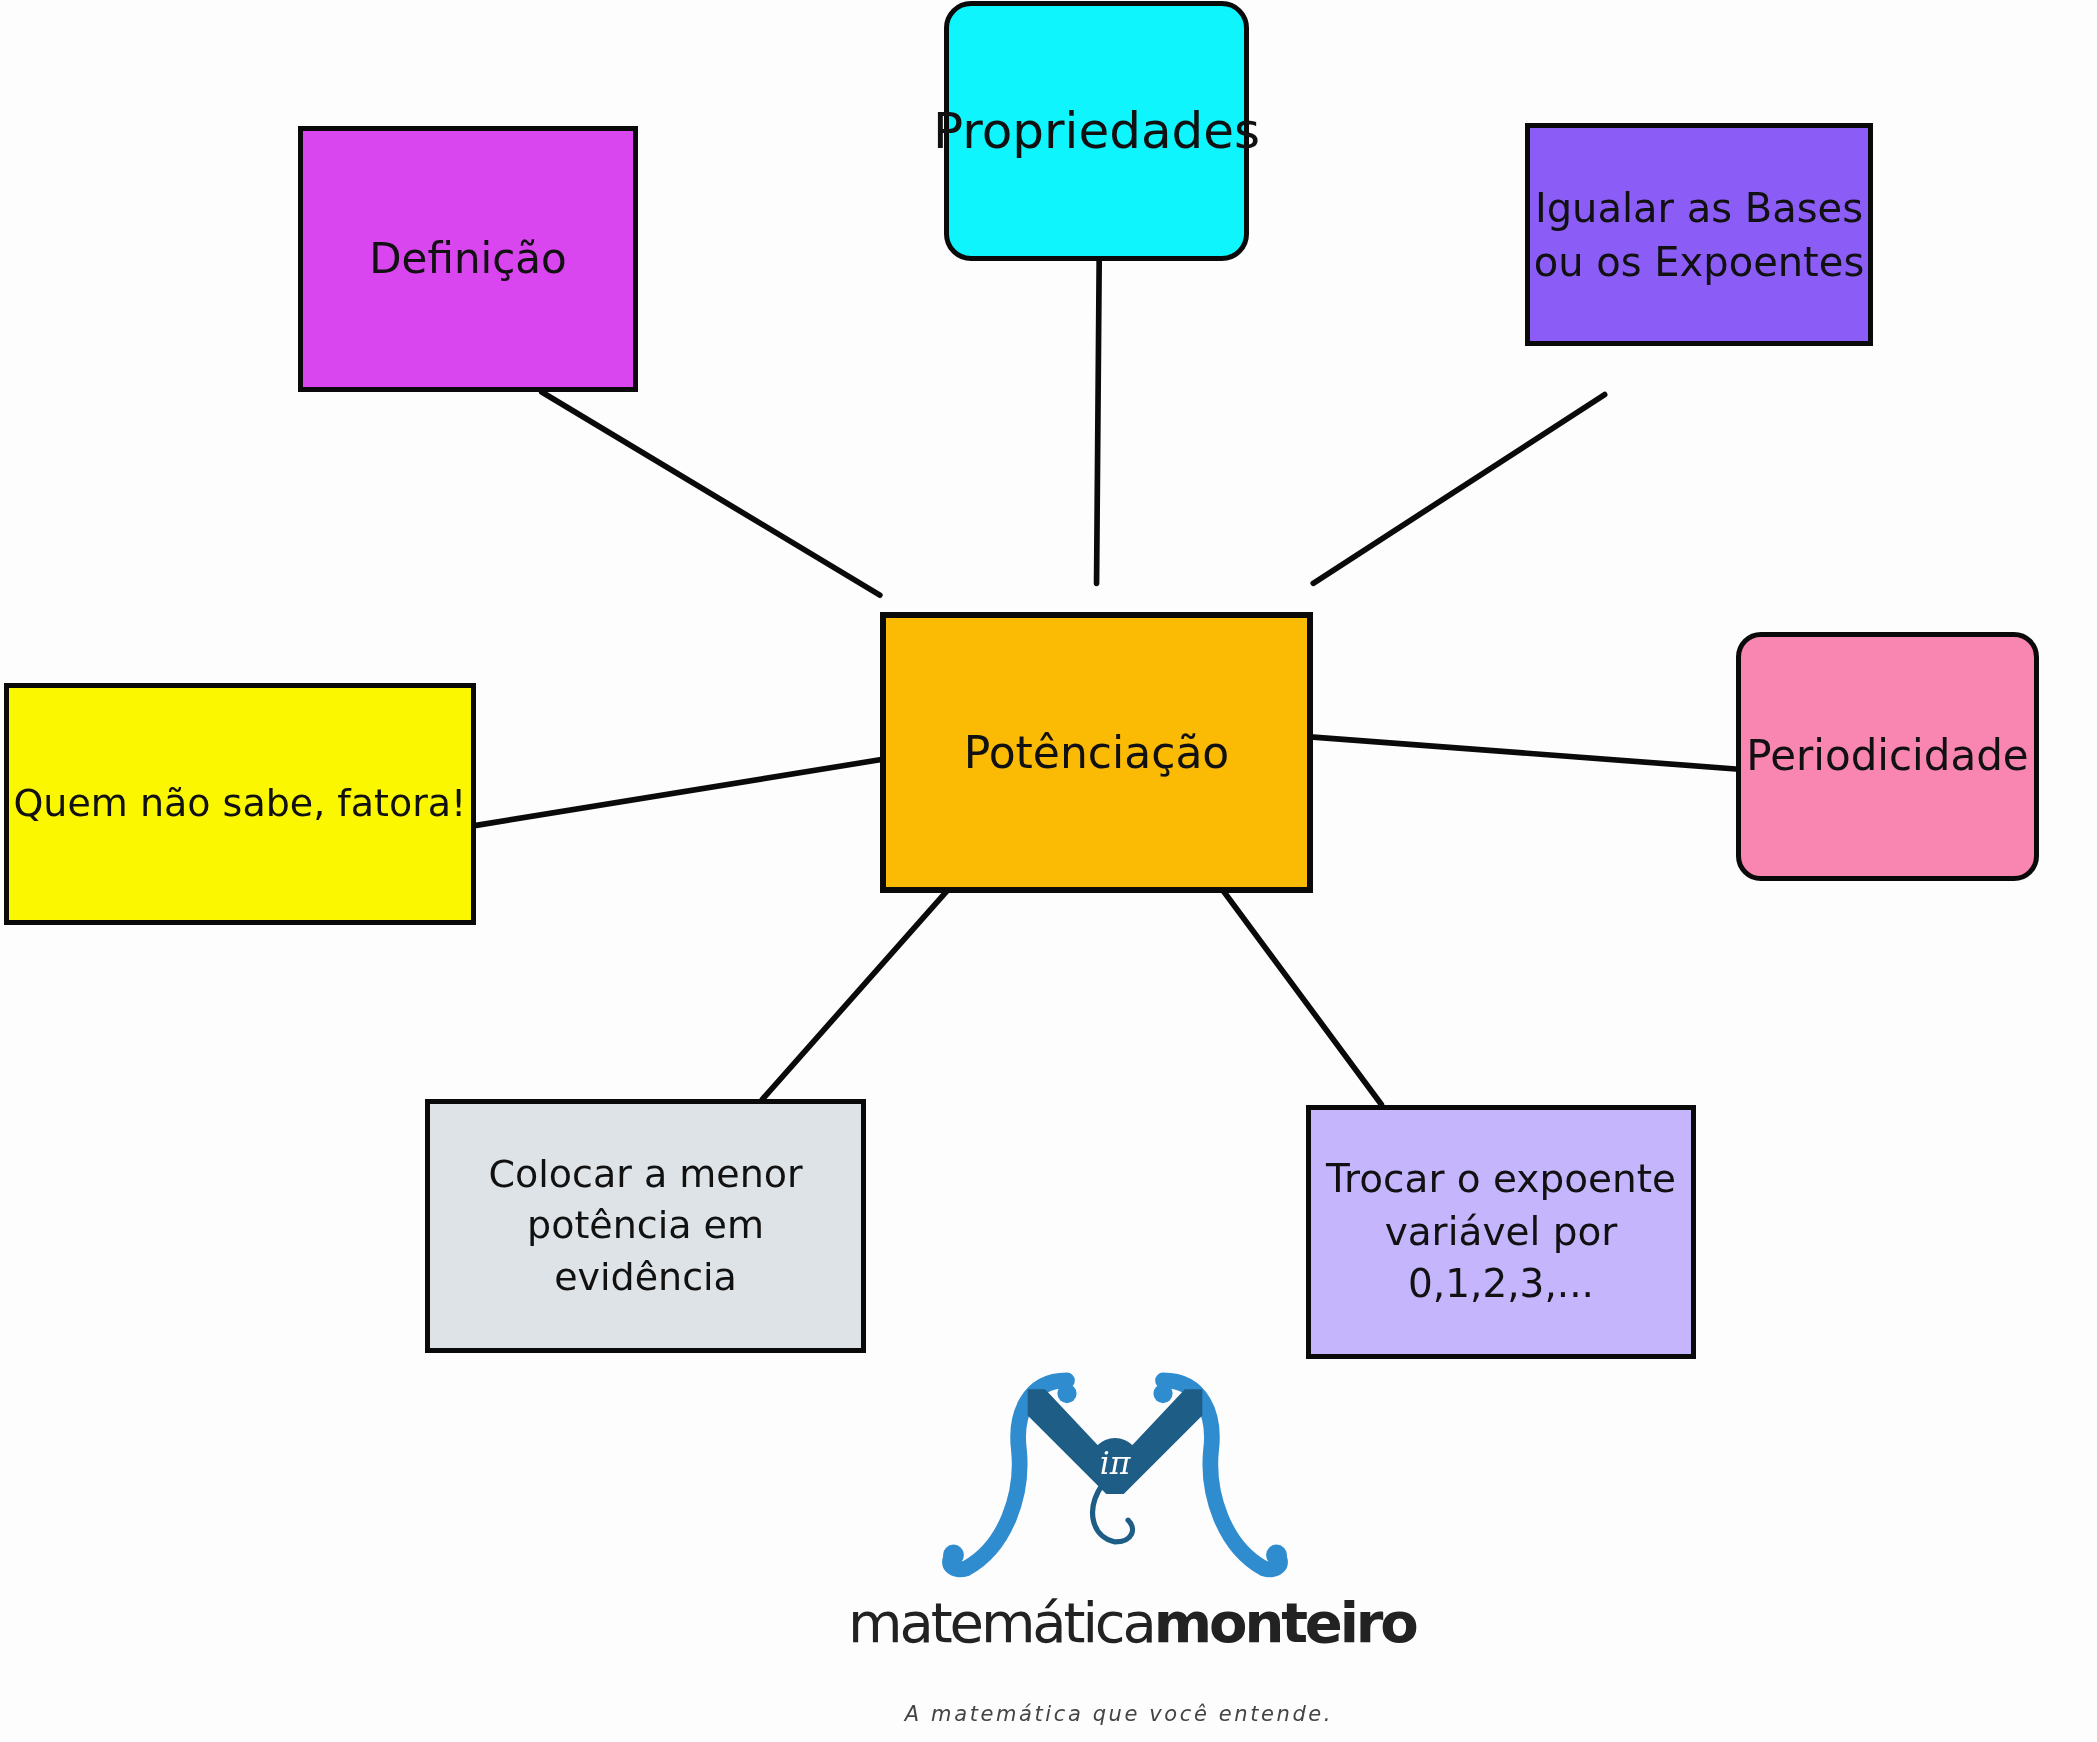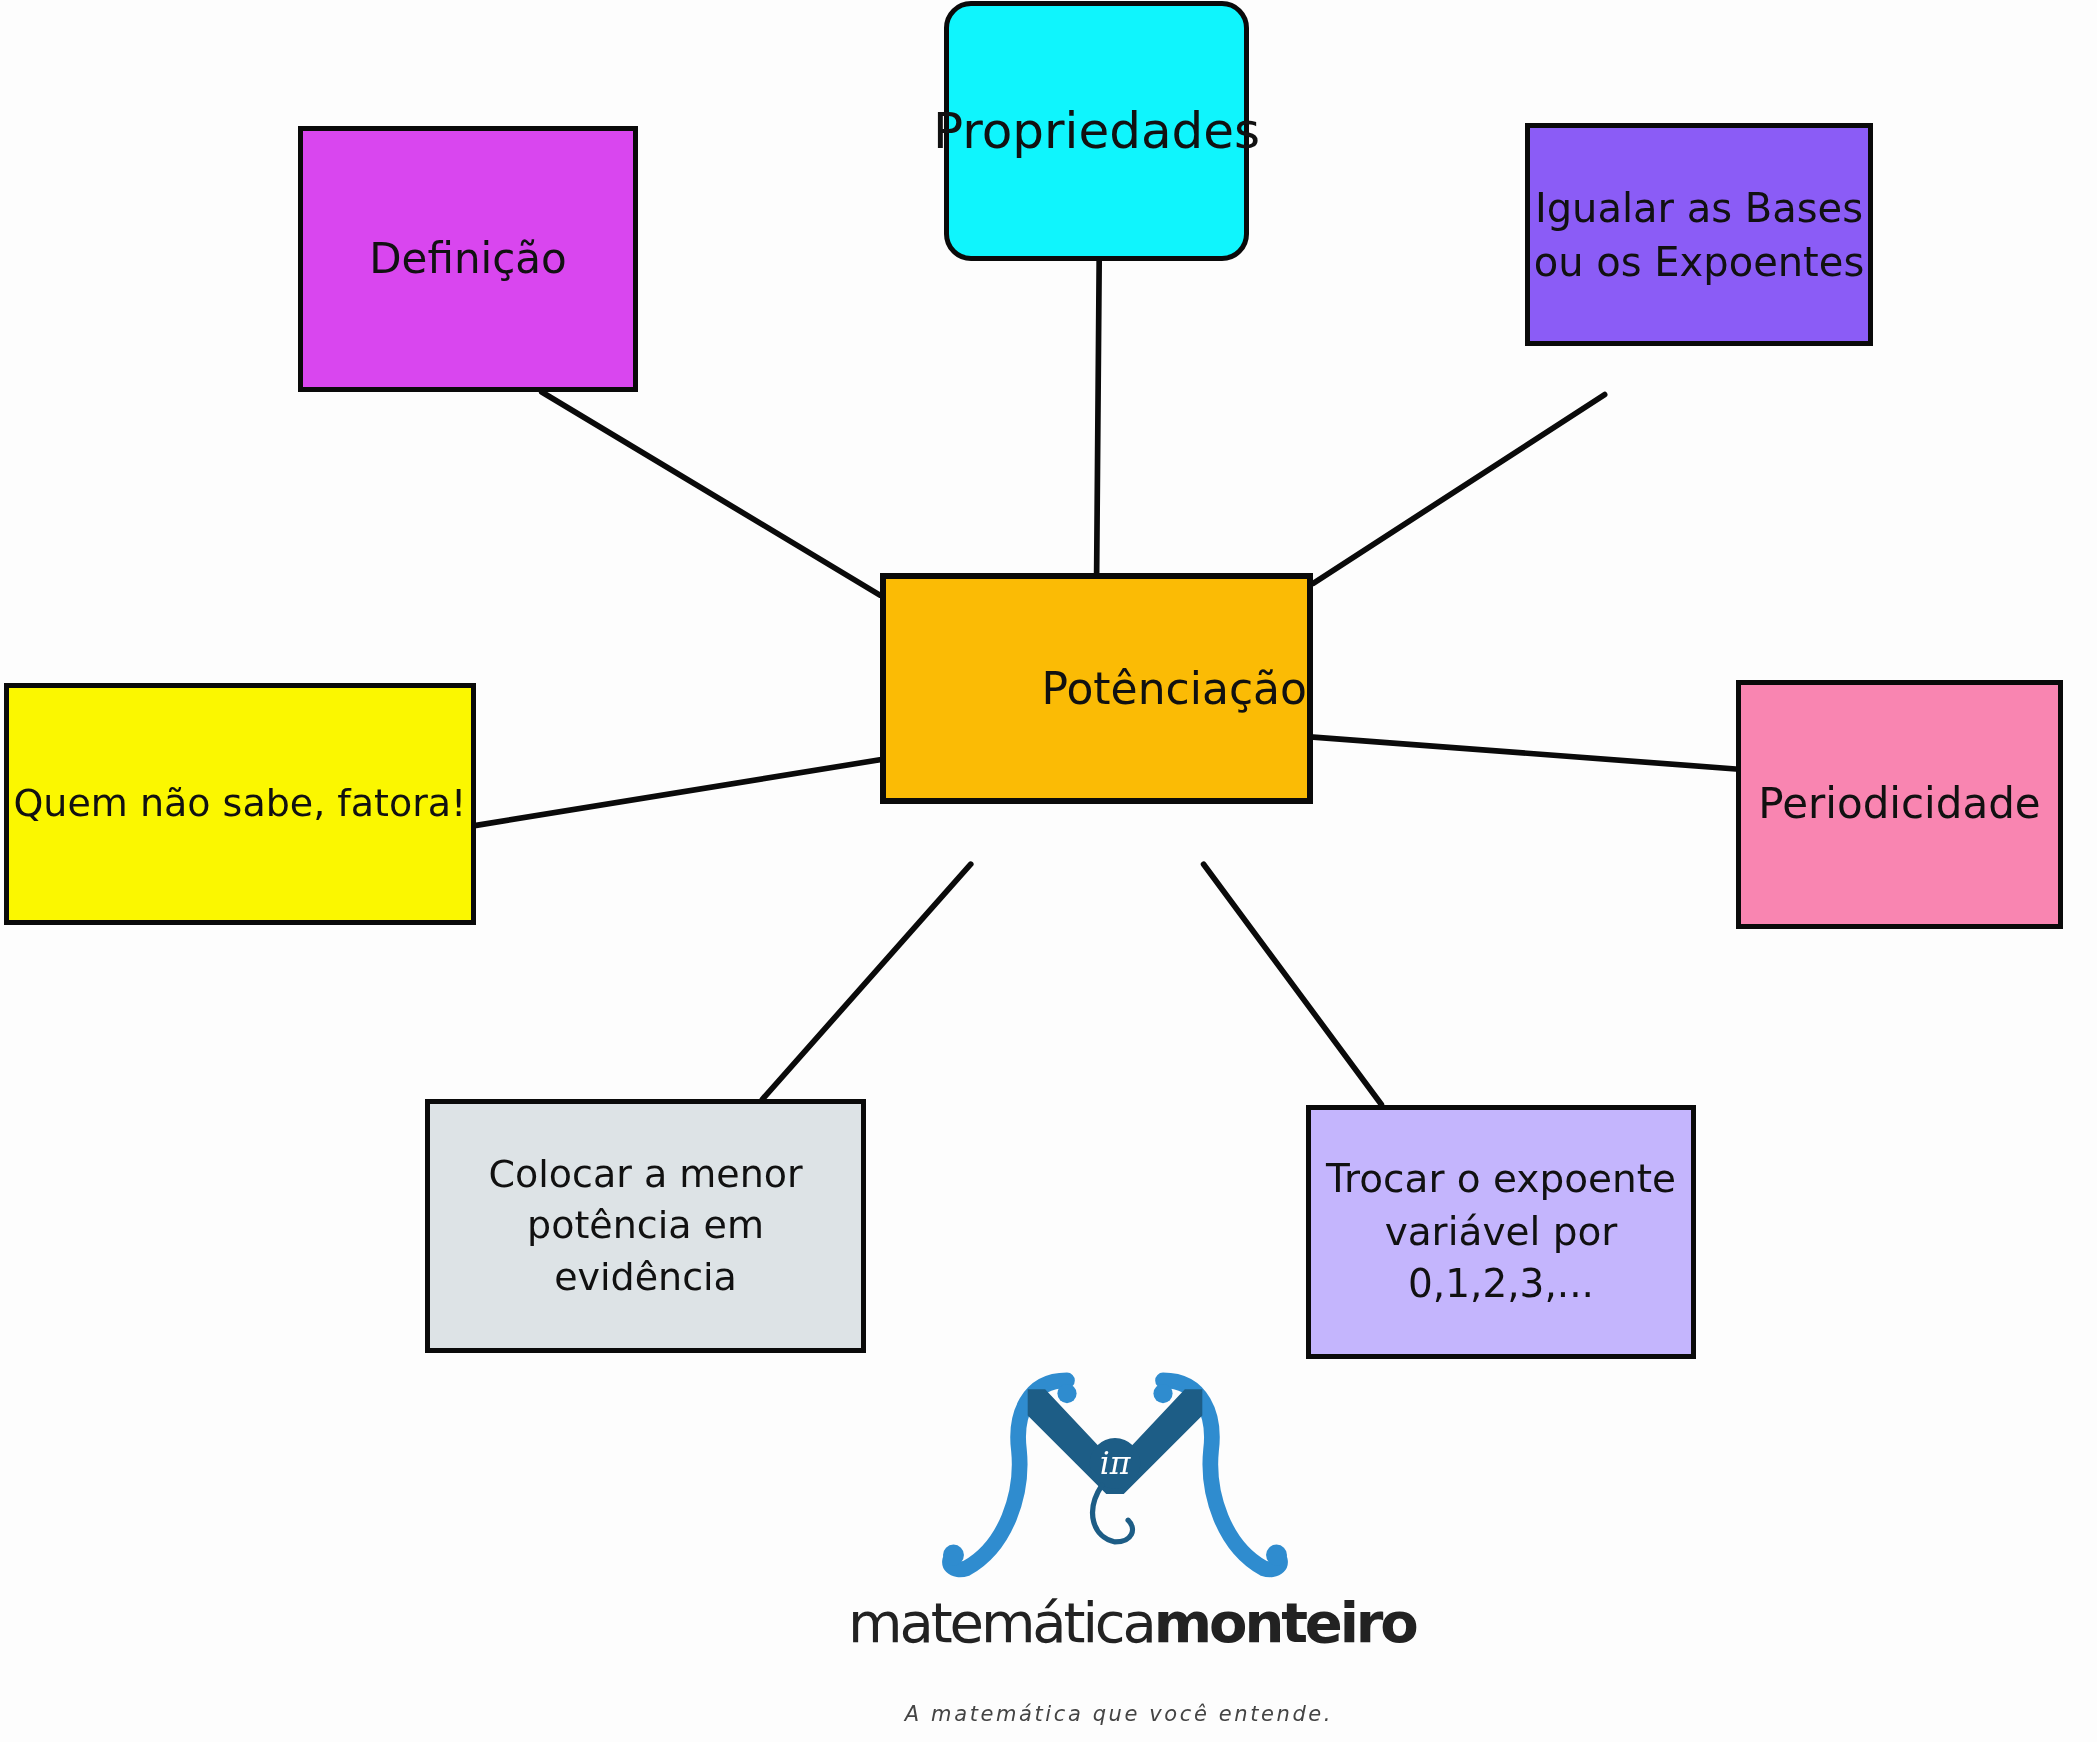--- a/index.html
+++ b/index.html
@@ -62,29 +62,29 @@
 
 <div class="node" id="n-propriedades" style="left: 944px; top: 1.3px; width: 305px; height: 260px; font-size: 50px; background: rgb(15, 245, 253); border-radius: 27px;">
   <span>Propriedades</span>
 </div>
 
 <div class="node" id="n-igualar" style="left: 1525px; top: 123px; width: 348px; height: 223px; font-size: 40px; background: #8b5cf6;">
   <span>Igualar as Bases
 ou os  Expoentes</span>
 </div>
 
-<div class="node" id="n-center" style="left: 880px; top: 573px; width: 433px; height: 231px; font-size: 44px; border-width: 6.1px; background: rgb(251, 187, 5); justify-content: flex-end;">
+<div class="node" id="n-center" style="left: 880px; top: 612px; width: 433px; height: 281px; font-size: 44px; border-width: 6.1px; background: rgb(251, 187, 5);">
   <span>Potênciação</span>
 </div>
 
 <div class="node" id="n-fatora" style="left: 3.9px; top: 683px; width: 472px; height: 242px; font-size: 38px; background: rgb(251, 247, 0);">
   <span>Quem não sabe, fatora!</span>
 </div>
 
-<div class="node" id="n-periodicidade" style="left: 1736px; top: 680px; width: 327px; height: 249px; font-size: 42px; background: rgb(249, 133, 177);">
+<div class="node" id="n-periodicidade" style="left: 1736px; top: 632px; width: 303px; height: 249px; font-size: 42px; background: rgb(249, 133, 177); border-radius: 25px;">
   <span>Periodicidade</span>
 </div>
 
 <div class="node" id="n-colocar" style="left: 425px; top: 1099px; width: 441px; height: 254px; font-size: 38px; background: rgb(221, 227, 230);">
   <span>Colocar a menor
 potência em evidência</span>
 </div>
 
 <div class="node" id="n-trocar" style="left: 1306px; top: 1105px; width: 390px; height: 254px; font-size: 39px; background: #c4b5fd;">
   <span>Trocar o expoente

